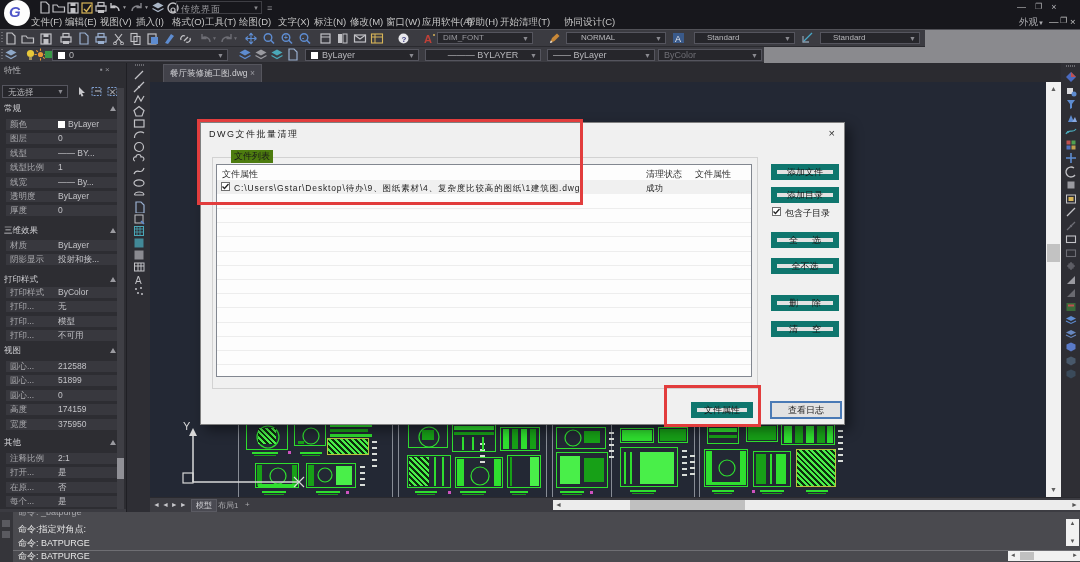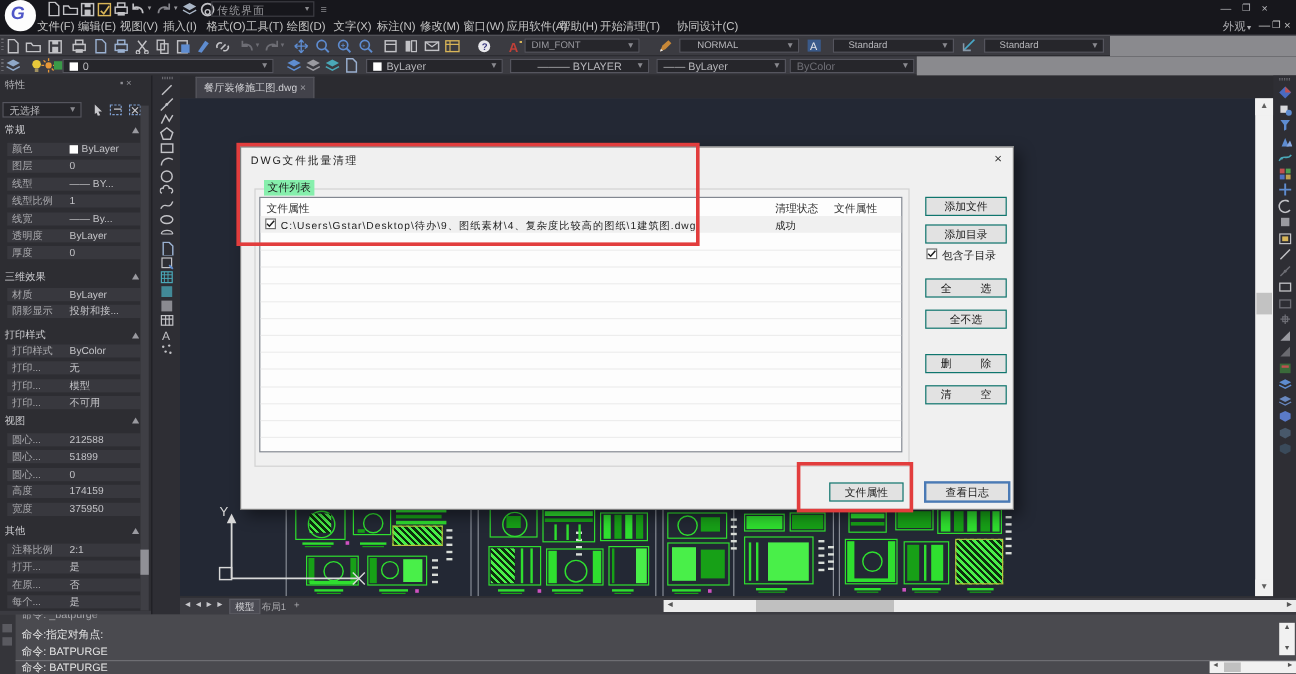--- a/index.html
+++ b/index.html
@@ -1,20 +1,20 @@
 <!DOCTYPE html>
 <html><head><meta charset="utf-8"><style>
 *{margin:0;padding:0;box-sizing:border-box}
 html,body{width:1080px;height:562px;overflow:hidden;background:#3b3b41;font-family:"Liberation Sans",sans-serif}
 #root{position:relative;width:1080px;height:562px;overflow:hidden}
 .a{position:absolute}
 .combo{position:absolute;background:#26262b;border:1px solid #55555e;color:#b8b8bc;font-size:9px;line-height:11px;padding-left:5px;white-space:nowrap;overflow:hidden}
 .combo .ar{position:absolute;right:1px;top:0;bottom:0;width:11px;color:#8a8a90;font-size:7px;text-align:center;line-height:11px}
 .mi{position:absolute;top:0;font-size:9.5px;color:#c5c5c5;white-space:nowrap}
-.btn{position:absolute;background:#e2e2e2;border:1px solid #0f766e;font-size:9px;color:#1a1a1a;text-align:center;display:flex;align-items:center;justify-content:center;white-space:nowrap}
+.btn{position:absolute;background:#e2e2e2;border:6px solid #0f766e;font-size:9px;color:#1a1a1a;text-align:center;display:flex;align-items:center;justify-content:center;white-space:nowrap}
 .hdr{position:absolute;left:0;width:117px;color:#cdcdd1;font-size:8.5px;line-height:9px}
 .hdr:after{content:"";position:absolute;right:5px;top:2px;border-left:3.5px solid transparent;border-right:3.5px solid transparent;border-bottom:5px solid #9a9aa0}
 .prow{position:absolute;left:6px;width:111px;height:11px;background:#38383e;font-size:8.5px;line-height:11px;color:#a9a9ad;white-space:nowrap}
 .prow b{font-weight:normal;color:#c3c3c7;position:absolute;left:52px}
 .rline{position:absolute;color:#e6e6e6;font-size:9px;line-height:11px;white-space:nowrap}
 </style></head><body>
 <div id="root">
 
 <div class="a" style="left:0;top:0;width:1080px;height:29px;background:#17171c"></div>
 <div class="a" style="left:4px;top:0;width:26px;height:26px;border-radius:50%;background:#fdfdfd;z-index:5"></div>
@@ -553,21 +553,21 @@
     <text x="13" y="10" fill="#d8d8d8" font-size="11" font-family="Liberation Sans">Y</text>
     <path d="M124 57 L134 67 M134 57 L124 67" stroke="#d8d8d8" stroke-width="1.2"></path>
   </svg>
 </div>
 
 <div id="dlg" class="a" style="left:200px;top:122px;width:645px;height:303px;background:#f0f0f0;border:1px solid #808080;box-shadow:5px 5px 12px rgba(0,0,0,.45);z-index:20">
   <div class="a" style="left:8px;top:5px;font-size:9px;color:#1a1a1a;letter-spacing:1.5px">DWG文件批量清理</div>
   <div class="a" style="right:9px;top:4px;font-size:11px;color:#333">×</div>
 
   <div class="a" style="left:11px;top:34px;width:546px;height:232px;border:1px solid #d2d2d2"></div>
-  <div class="a" style="left:19px;top:27px;font-size:9px;color:#1a1a1a;background:#86efac;padding:0 3px">文件列表</div>
+  <div class="a" style="left:30px;top:27px;font-size:9px;color:#1a1a1a;background:#4d7c0f;padding:0 3px">文件列表</div>
 
   <div class="a" style="left:15px;top:41px;width:536px;height:213px;background:#fdfdfd;border:1px solid #828790;overflow:hidden">
     <div class="a" style="left:5px;top:3px;font-size:9px;color:#333">文件属性</div>
     <div class="a" style="left:429px;top:3px;font-size:9px;color:#333">清理状态</div>
     <div class="a" style="left:478px;top:3px;font-size:9px;color:#333">文件属性</div>
     <div class="a" style="left:0;top:15px;width:536px;height:14px;background:#f0f0f0"></div>
     <div class="a" style="left:4px;top:17px;width:9px;height:9px;background:#fff;border:1px solid #707070">
       <svg width="9" height="9" style="position:absolute;left:-1px;top:-1px">
             <polyline points="1.5,4.5 3.5,6.5 7.5,2" fill="none" stroke="#222" stroke-width="1.3"></polyline>
           </svg>

